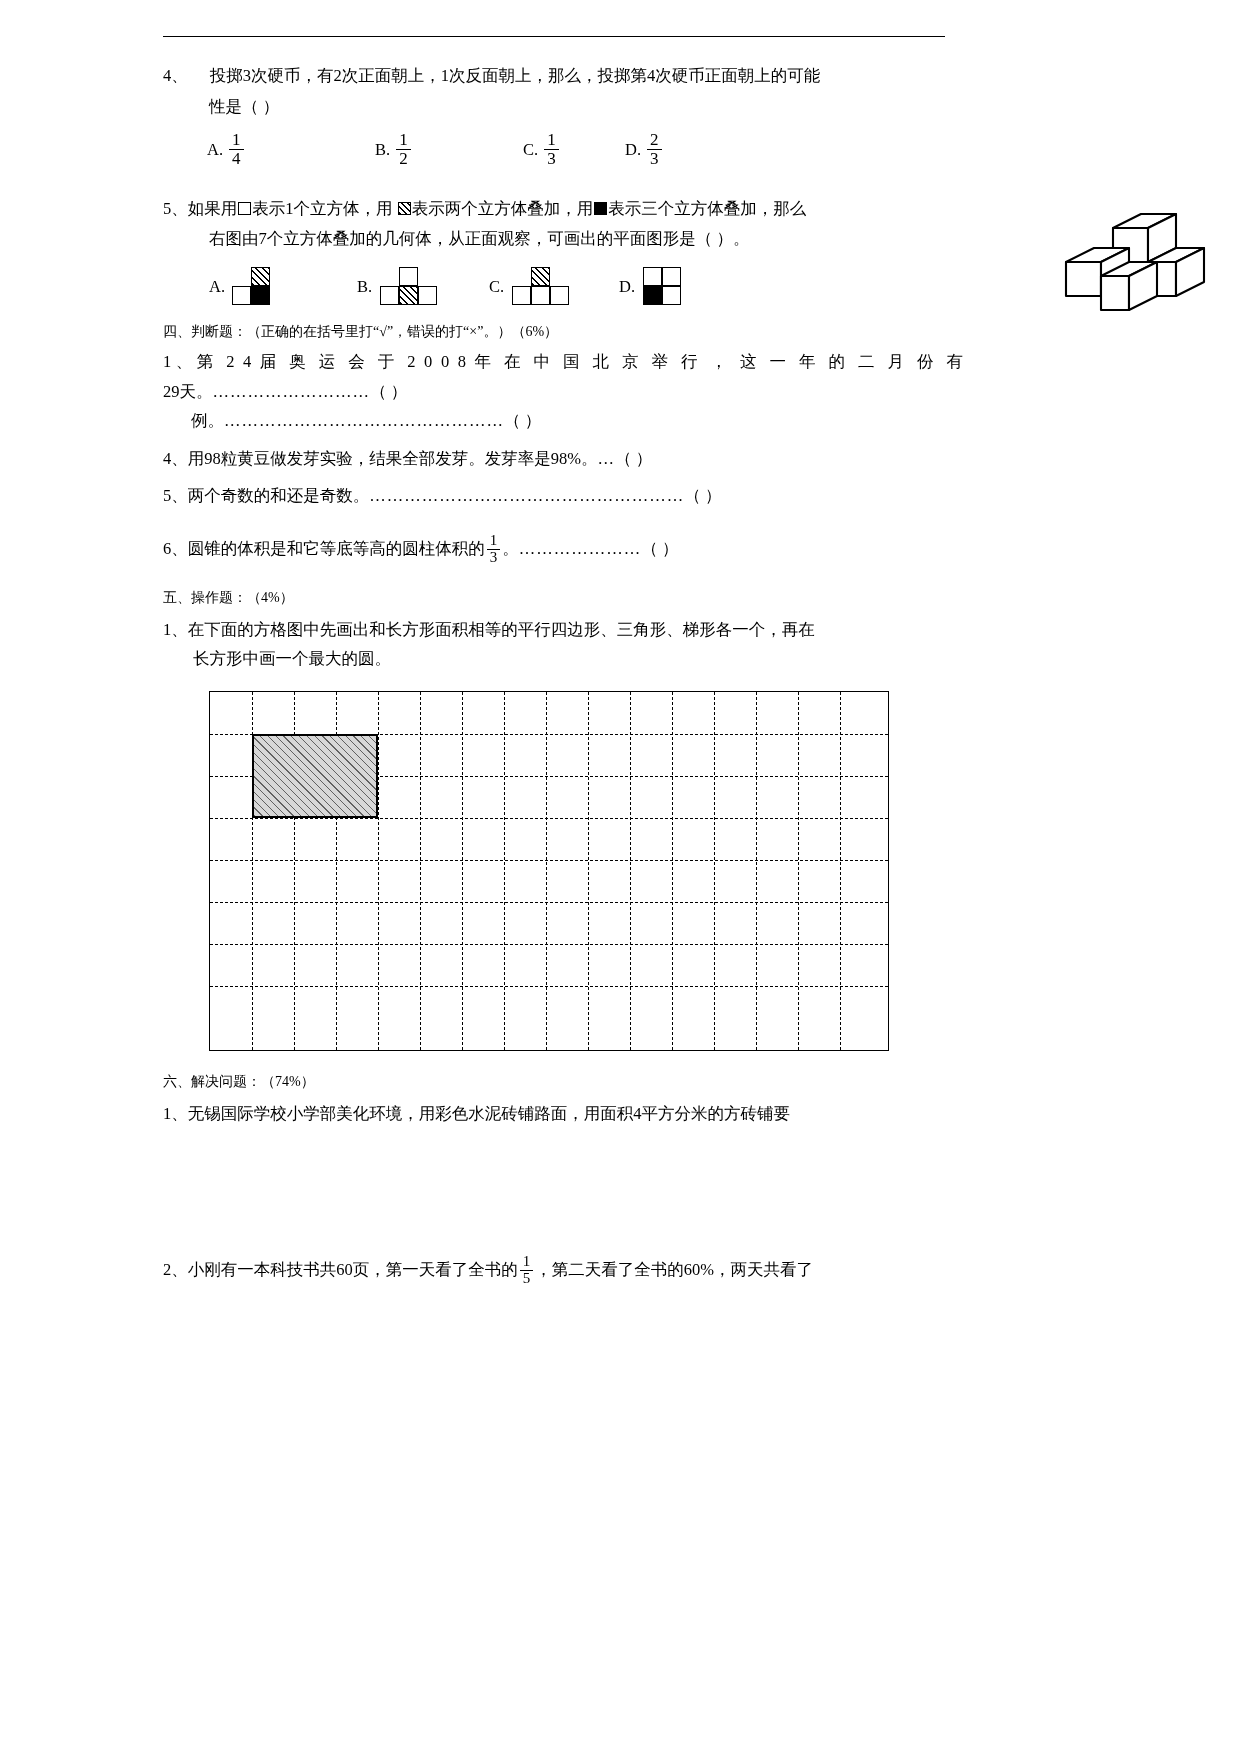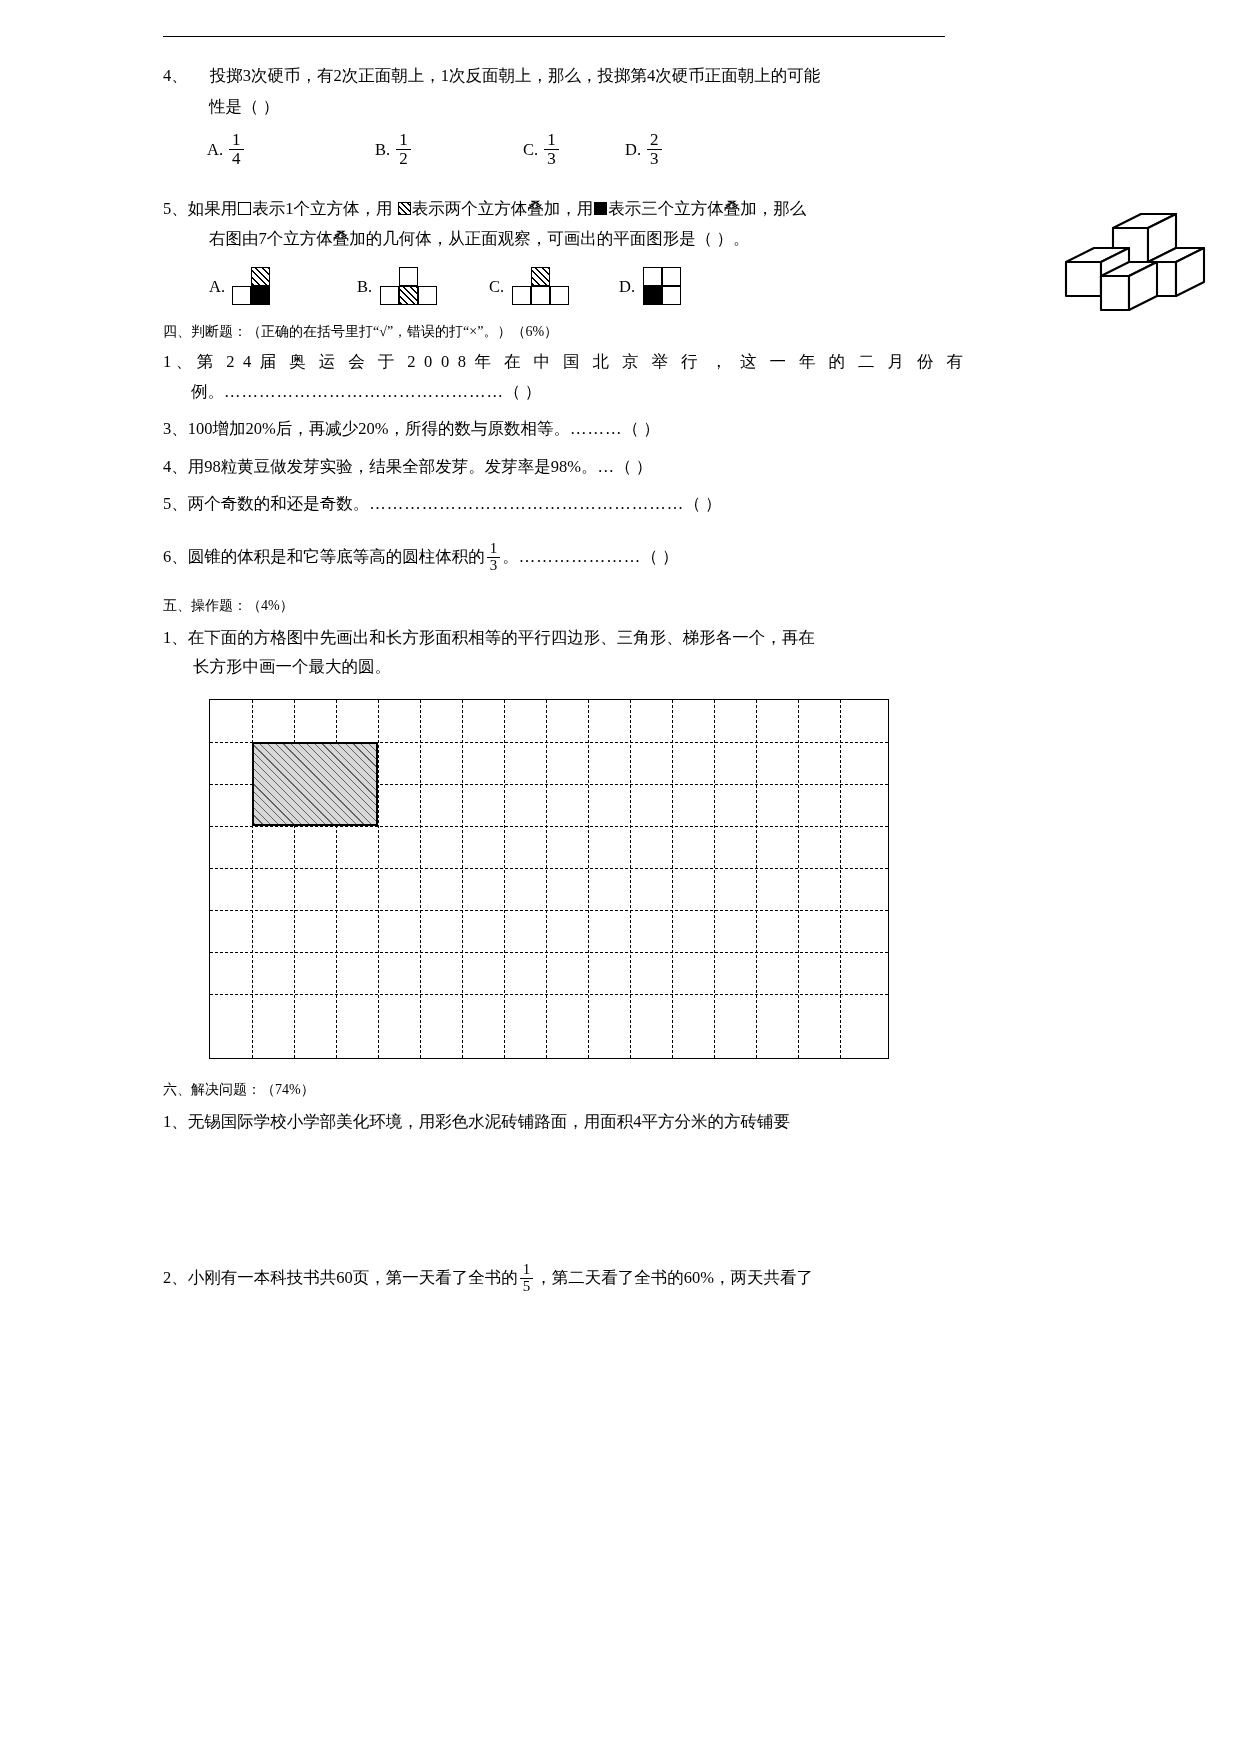--- a/index.html
+++ b/index.html
@@ -297,28 +297,28 @@
           <span class="cell" style="left:21px; top:19px;"></span>
         </span>
       </div>
     </div>
 
     <div class="sect" style="margin-top:16px;">四、判断题：（正确的在括号里打“√”，错误的打“×”。）（6%）</div>
 
     <div class="spread-2">
       <span>1、</span><span>第 2 4 届 奥 运 会 于 2 0 0 8 年 在 中 国 北 京 举 行 ， 这 一 年 的 二 月 份 有</span>
     </div>
+    <div class="line">
+      <span>29天。</span><span class="dots">………………………</span><span>（        ）</span>
+    </div>
 
     <div class="line" style="margin-left:28px;">
       <span>例。</span><span class="dots">…………………………………………</span><span>（        ）</span>
     </div>
 
-    <div class="line" style="margin-top:8px;">
-      <span>3、</span><span>100增加20%后，再减少20%，所得的数与原数相等。</span><span class="dots">………</span><span>（         ）</span>
-    </div>
 
     <div class="line" style="margin-top:8px;">
       <span>4、</span><span>用98粒黄豆做发芽实验，结果全部发芽。发芽率是98%。</span><span class="dots">…</span><span>（         ）</span>
     </div>
 
     <div class="line" style="margin-top:8px;">
       <span>5、</span><span>两个奇数的和还是奇数。</span><span class="dots">………………………………………………</span><span>（         ）</span>
     </div>
 
     <div class="line" style="margin-top:24px;">

